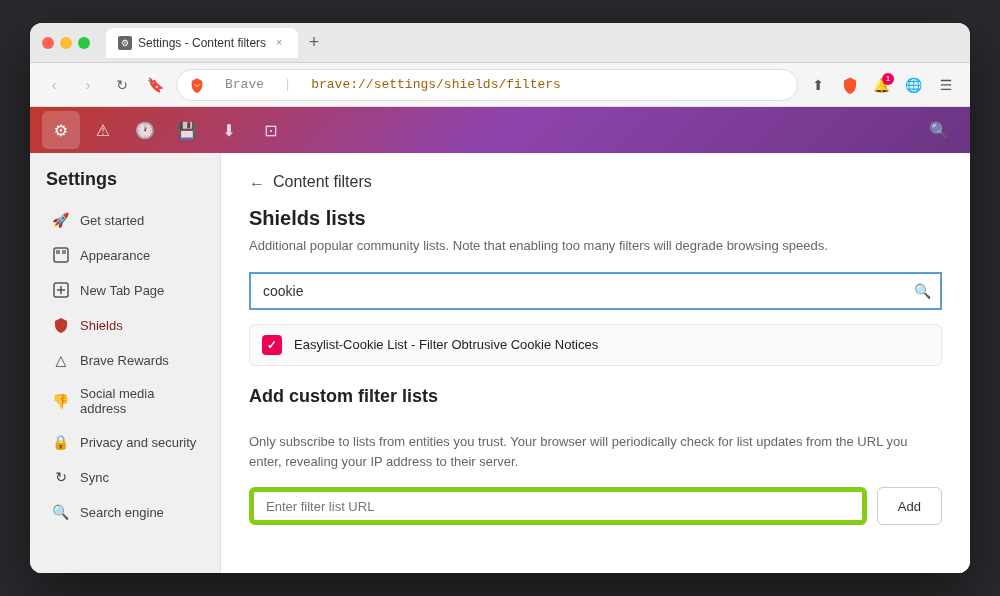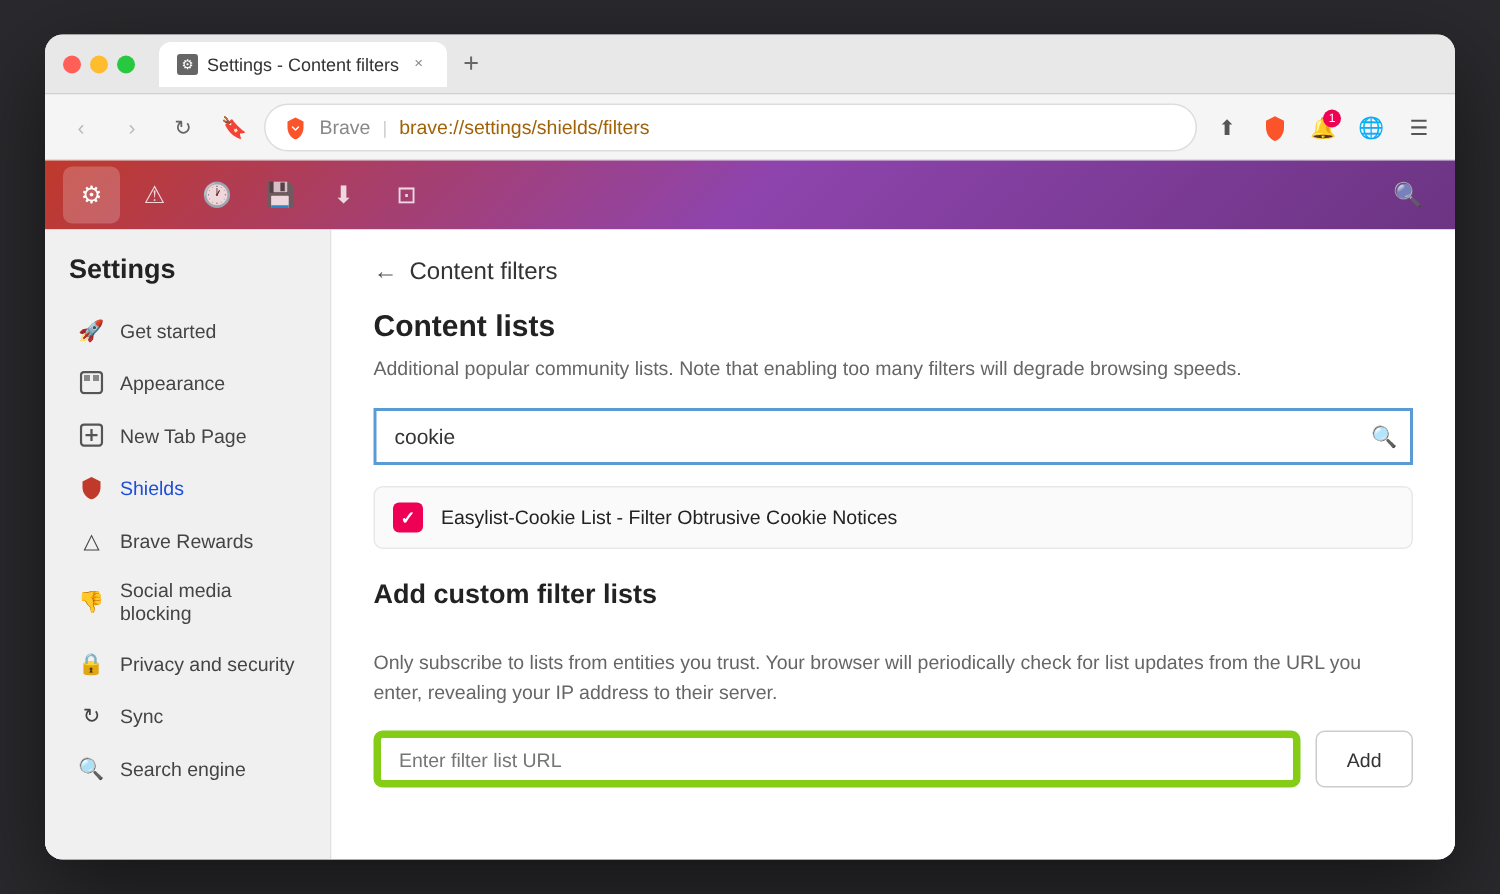--- a/index.html
+++ b/index.html
@@ -122,23 +122,24 @@
     .nav-btn.disabled { color: #bbb; cursor: default; }
     .address-bar {
       flex: 1;
       height: 32px;
       background: white;
       border: 1px solid #ddd;
       border-radius: 20px;
       display: flex;
       align-items: center;
       padding: 0 12px;
-      gap: 8px;
+      gap: 20px;
       font-size: 13px;
       color: #333;
+      font-family: Liberation Mono, monospace;
     }
     .brave-logo {
       width: 16px;
       height: 16px;
       flex-shrink: 0;
     }
     .address-separator { color: #ccc; font-size: 12px; }
     .address-text { color: #a16207; font-size: 13px; }
     .nav-actions {
       display: flex;
@@ -468,29 +469,29 @@
           </svg>
         </div>
         <span>New Tab Page</span>
       </div>
       <div class="sidebar-item active">
         <div class="sidebar-icon">
           <svg width="16" height="16" viewBox="0 0 16 16" fill="none">
             <path d="M8 1L2 4v4c0 3.7 2.5 7 6 8 3.5-1 6-4.3 6-8V4L8 1z" fill="#c0392b"></path>
           </svg>
         </div>
-        <span style="color:#1d4ed8;">Shields</span>
+        <span style="color:#7f1d1d;">Shields</span>
       </div>
       <div class="sidebar-item">
         <div class="sidebar-icon">△</div>
         <span>Brave Rewards</span>
       </div>
       <div class="sidebar-item">
         <div class="sidebar-icon">👎</div>
-        <span>Social media blocking</span>
+        <span>Social media address</span>
       </div>
       <div class="sidebar-item">
         <div class="sidebar-icon">🔒</div>
         <span>Privacy and security</span>
       </div>
       <div class="sidebar-item">
         <div class="sidebar-icon">↻</div>
         <span>Sync</span>
       </div>
       <div class="sidebar-item">
@@ -498,21 +499,21 @@
         <span>Search engine</span>
       </div>
     </div>
 
     <div class="content-panel">
       <div class="back-nav">
         <span class="back-arrow">←</span>
         <span style="font-size:16px; font-weight:500; color:#333;">Content filters</span>
       </div>
 
-      <div class="section-title">Content lists</div>
+      <div class="section-title">Shields lists</div>
       <div class="section-desc">Additional popular community lists. Note that enabling too many filters will degrade browsing speeds.</div>
 
       <div class="search-box-wrap">
         <input class="search-box" type="text" value="cookie" style="">
         <span class="search-icon-inside">🔍</span>
       </div>
 
       <div class="filter-item">
         <div class="checkbox-checked"></div>
         <span class="filter-label">Easylist-Cookie List - Filter Obtrusive Cookie Notices</span>

